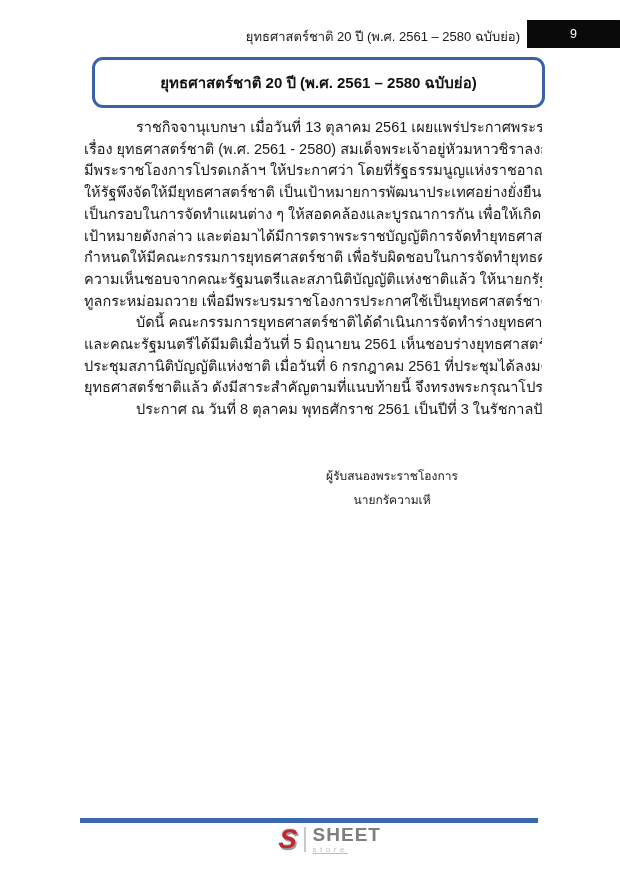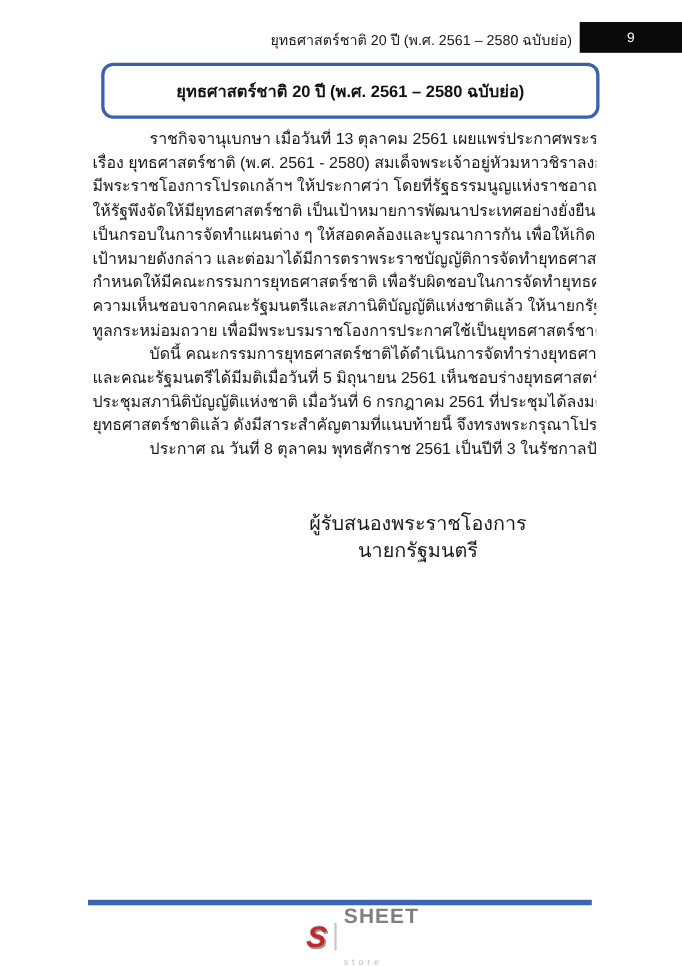--- a/index.html
+++ b/index.html
@@ -78,24 +78,24 @@
     overflow: hidden;
   }
   .body-text .line.indent {
     padding-left: 52px;
   }
 
   
   .signature {
     position: absolute;
     top: 464px;
-    left: 280px;
+    left: 292px;
     width: 200px;
     text-align: center;
-    font-size: 18px;
+    font-size: 12px;
     line-height: 24px;
     color: #1a1a1a;
   }
 
   
   .footer-rule {
     position: absolute;
     top: 818px;
     left: 80px;
     width: 458px;
@@ -125,33 +125,33 @@
   .logo-divider {
     width: 1.5px;
     height: 25px;
     background: #c9c9c9;
     margin-right: 7px;
   }
   .logo-text-wrap {
     display: flex;
     flex-direction: column;
     line-height: 1;
-    gap: 12px;
   }
   .logo-text {
     font-size: 19px;
     font-weight: bold;
     color: #7f7f7f;
     letter-spacing: 1px;
   }
   .logo-sub {
     font-size: 8px;
     color: #bdbdbd;
     letter-spacing: 3.5px;
-    margin-top: 16px;
+    margin-top: 2px;
+    text-decoration: underline;
   }
 </style>
 </head>
 <body>
 
 <div class="page">
 
   <span class="running-title">ยุทธศาสตร์ชาติ 20 ปี (พ.ศ. 2561 – 2580 ฉบับย่อ)</span>
   <div class="page-number-box">
     <span>9</span>
@@ -177,21 +177,21 @@
         <div class="line indent">บัดนี้ คณะกรรมการยุทธศาสตร์ชาติได้ดำเนินการจัดทำร่างยุทธศาสตร์ชาติเป็นที่เรียบร้อยแล้ว</div>
         <div class="line">และคณะรัฐมนตรีได้มีมติเมื่อวันที่ 5 มิถุนายน 2561 เห็นชอบร่างยุทธศาสตร์ชาติ ประกอบกับในคราว</div>
         <div class="line">ประชุมสภานิติบัญญัติแห่งชาติ เมื่อวันที่ 6 กรกฎาคม 2561 ที่ประชุมได้ลงมติให้ความเห็นชอบร่าง</div>
         <div class="line">ยุทธศาสตร์ชาติแล้ว ดังมีสาระสำคัญตามที่แนบท้ายนี้ จึงทรงพระกรุณาโปรดเกล้าฯ ให้ใช้ยุทธศาสตร์ชาติ</div>
       </div>
     <div class="line indent">ประกาศ ณ วันที่ 8 ตุลาคม พุทธศักราช 2561 เป็นปีที่ 3 ในรัชกาลปัจจุบัน</div>
   </div>
 
   <div class="signature">
     <div>ผู้รับสนองพระราชโองการ</div>
-    <div>นายกรัฐมนตรี</div>
+    <div>นายกรัความเหี</div>
   </div>
 
   <div class="footer-rule"></div>
   <div class="logo">
     <span class="logo-s">S</span>
     <span class="logo-divider"></span>
     <span class="logo-text-wrap">
       <span class="logo-text">SHEET</span>
       <span class="logo-sub">store</span>
     </span>

